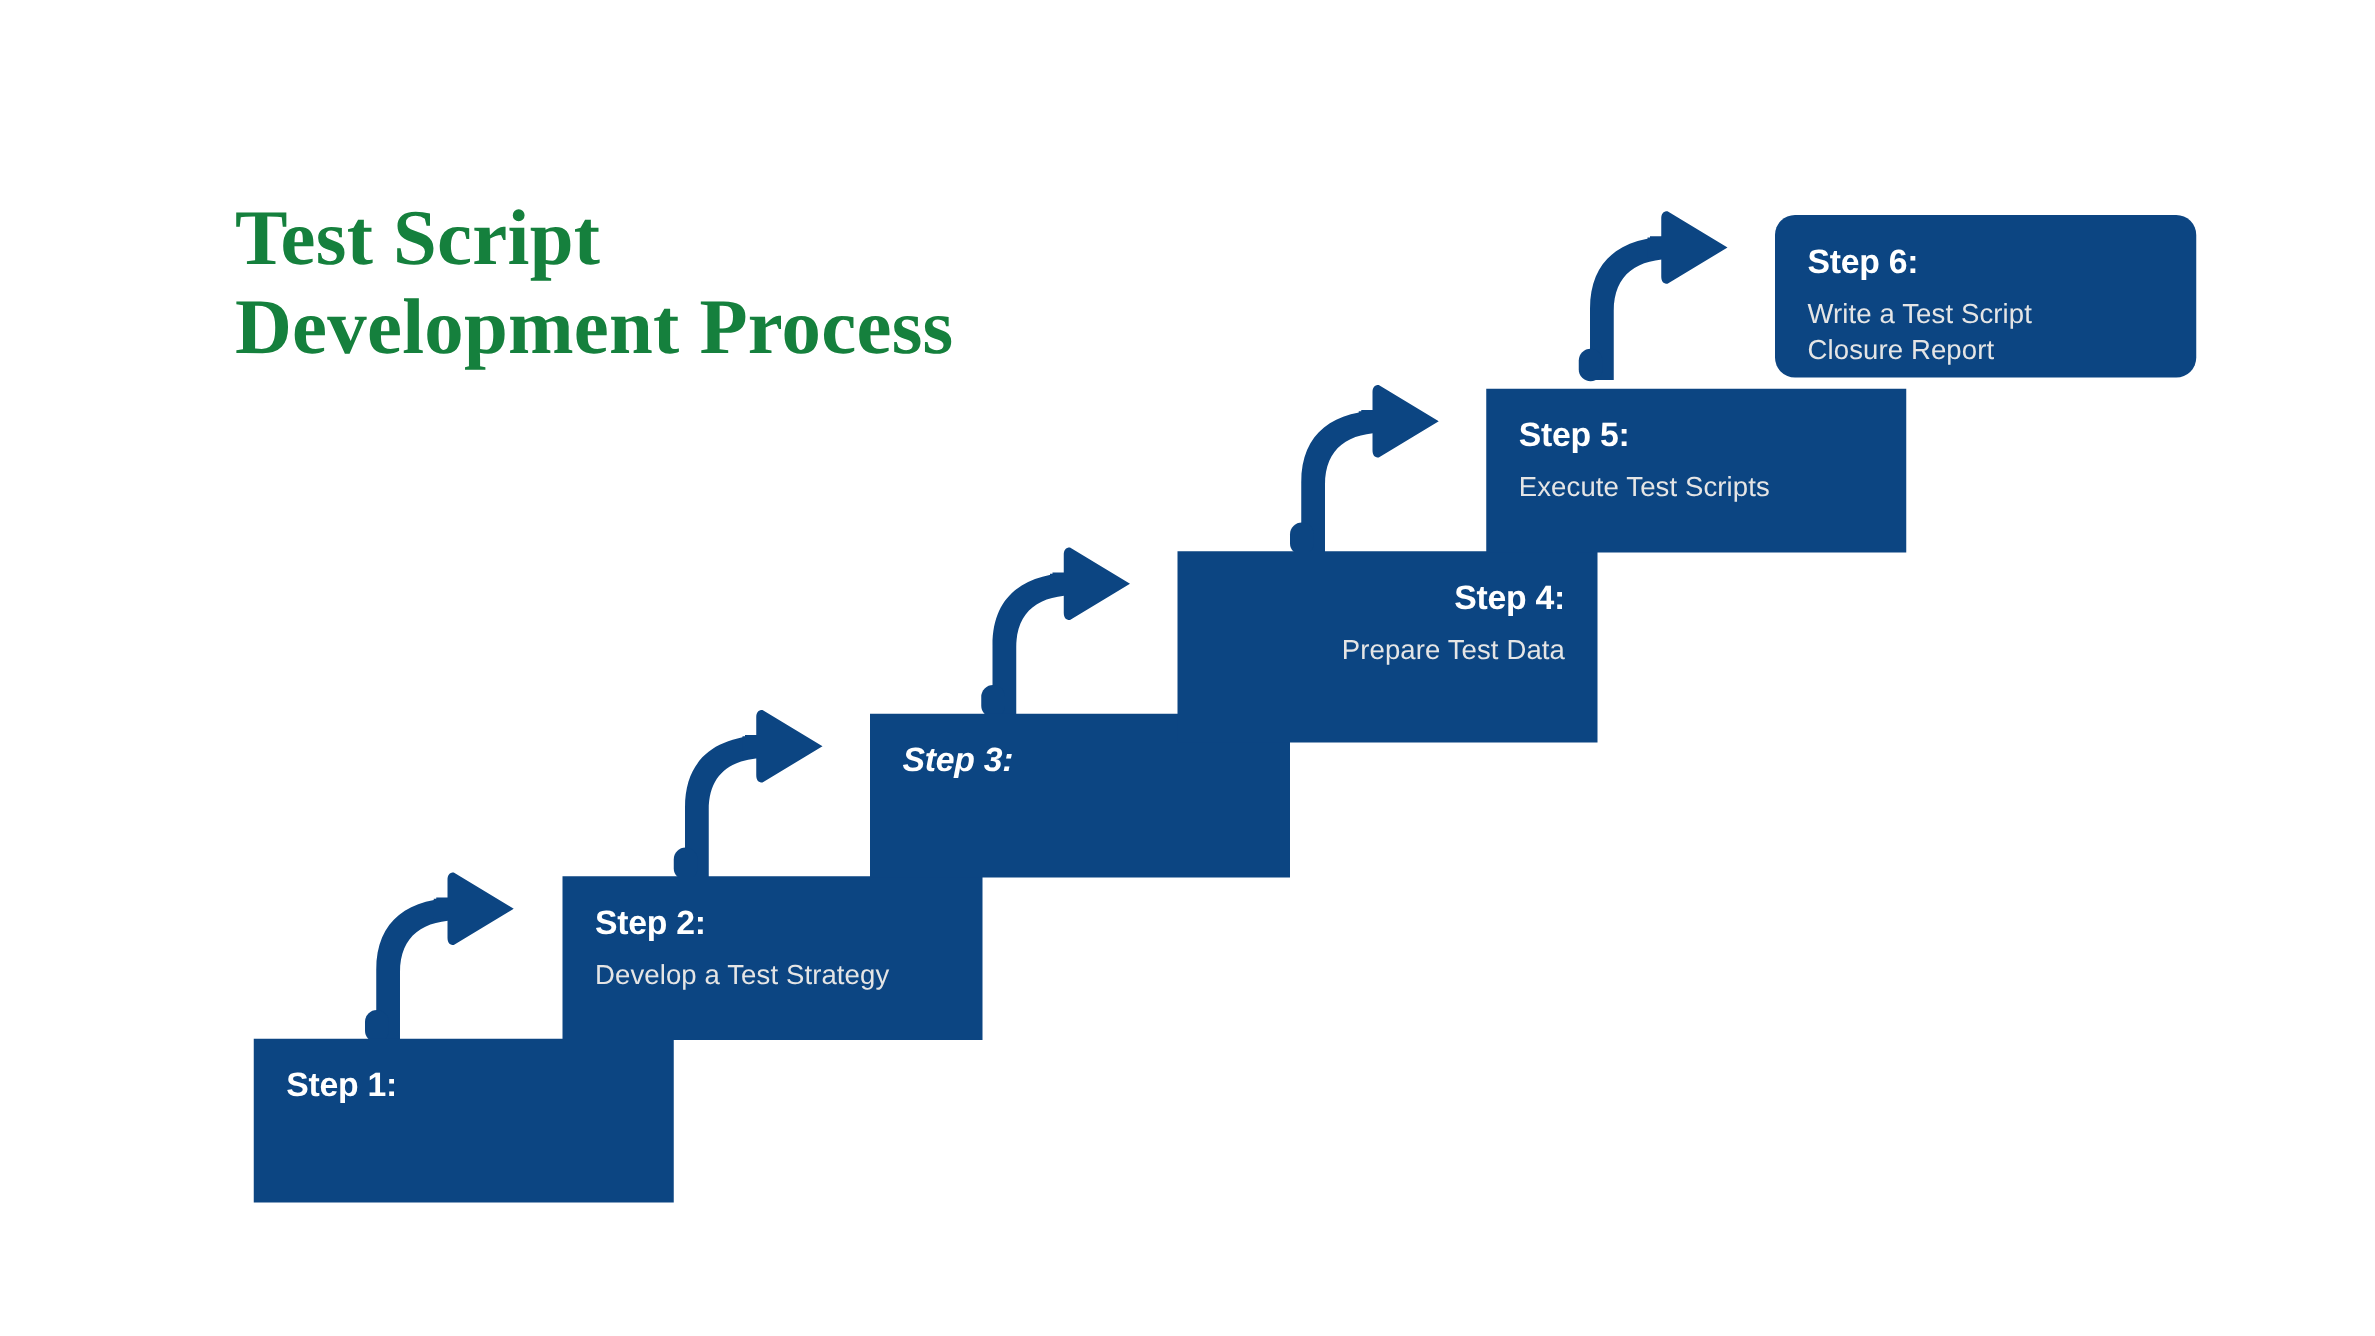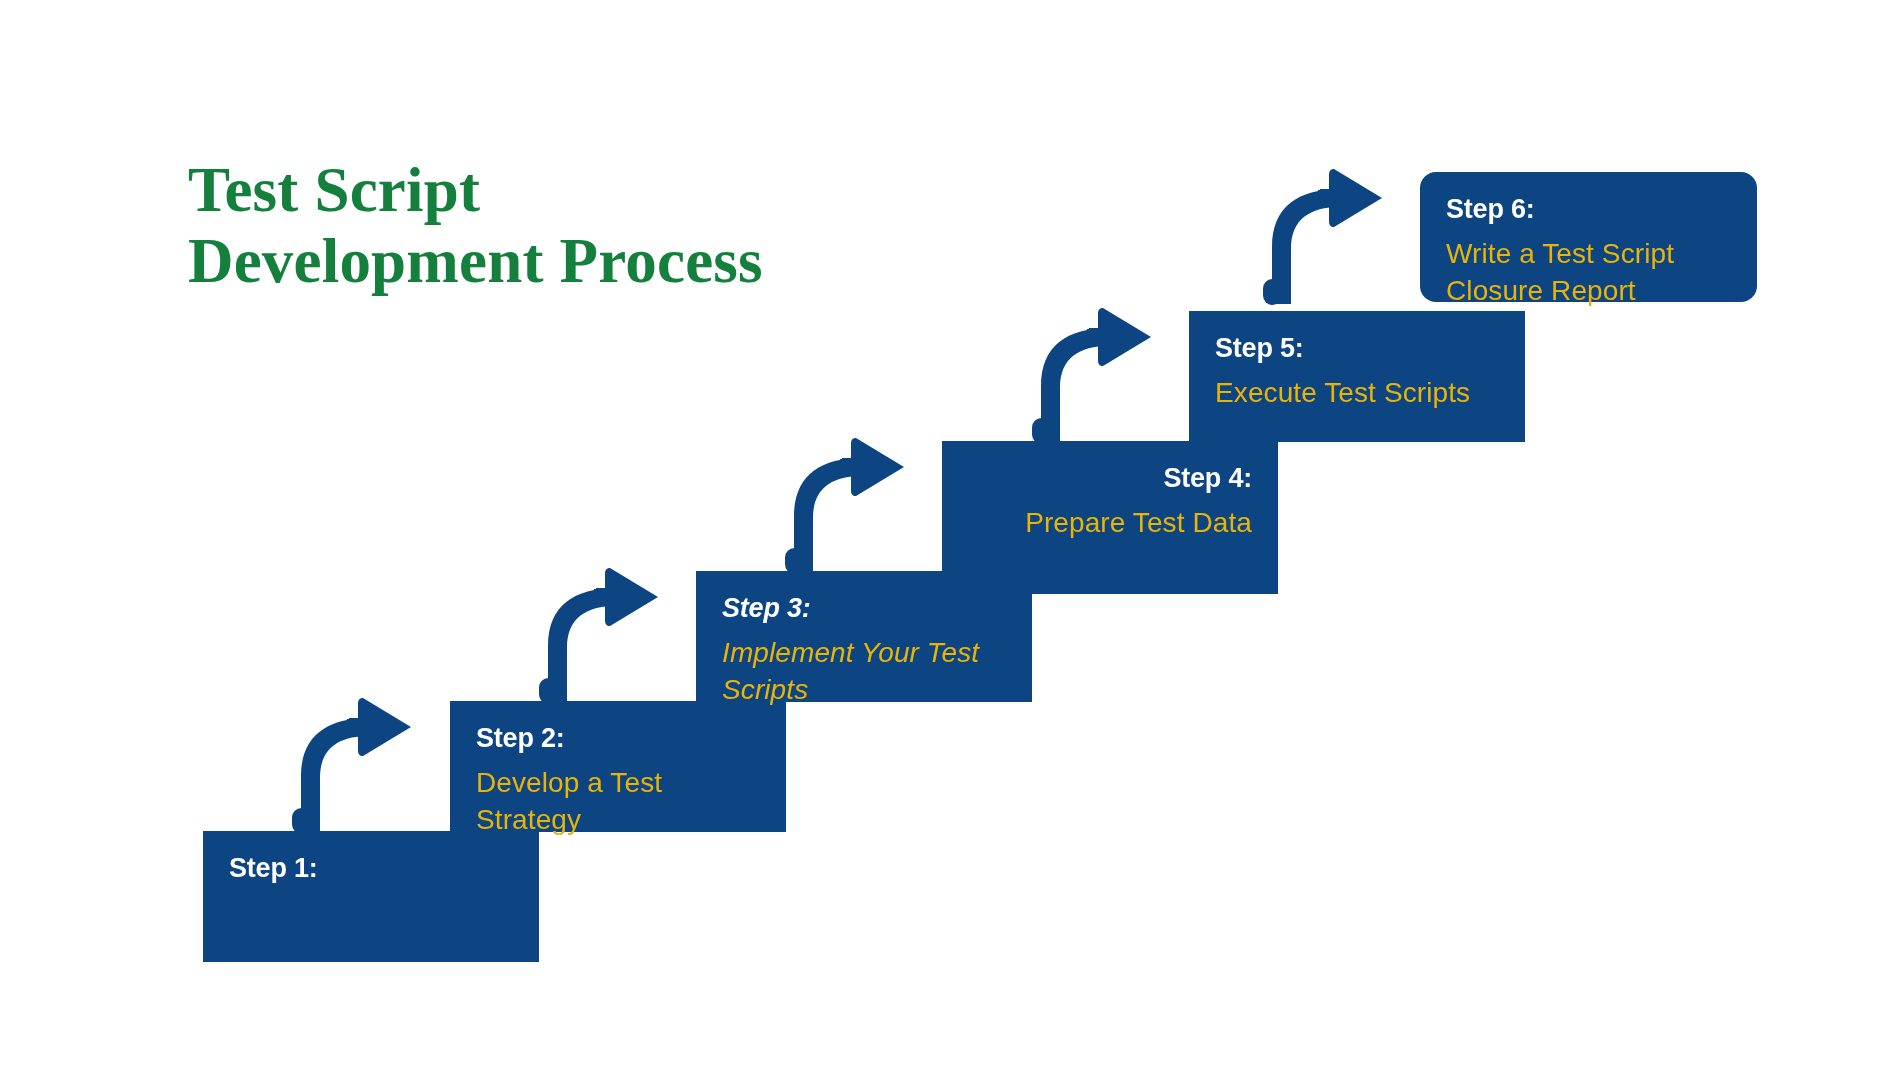--- a/index.html
+++ b/index.html
@@ -45,25 +45,25 @@
     font-weight: bold;
     font-size: 27px;
     line-height: 1.18;
     letter-spacing: -0.2px;
     margin: 0 0 10px 0;
     color: #ffffff;
   }
   .step-desc {
     font-family: "Liberation Sans", sans-serif;
     font-weight: normal;
-    font-size: 28px;
+    font-size: 22px;
     line-height: 1.32;
     letter-spacing: 0.1px;
     margin: 0;
-    color: #eab308;
+    color: #e5e5e5;
     white-space: pre-line;
   }
 
   
   .arrow {
     position: absolute;
     z-index: 2;
     pointer-events: none;
   }
 </style>
@@ -111,22 +111,20 @@
   <div id="steps-layer">
       <div class="step-box" style="left: 203px; top: 831px; width: 336px; height: 131px; background: rgb(12, 69, 130);">
         <div class="step-title">Step 1:</div>
       </div>
       <div class="step-box" style="left: 450px; top: 701px; width: 336px; height: 131px; background: rgb(12, 69, 130);">
         <div class="step-title">Step 2:</div>
         <div class="step-desc">Develop a Test Strategy</div>
       </div>
       <div class="step-box" style="left: 696px; top: 571px; width: 336px; height: 131px; background: rgb(12, 69, 130); font-style: italic;">
         <div class="step-title">Step 3:</div>
-        <div class="step-desc">Implement Your Test
-Scripts</div>
       </div>
       <div class="step-box" style="left: 942px; top: 441px; width: 336px; height: 153px; background: rgb(12, 69, 130); text-align: right;">
         <div class="step-title">Step 4:</div>
         <div class="step-desc">Prepare Test Data</div>
       </div>
       <div class="step-box" style="left: 1189px; top: 311px; width: 336px; height: 131px; background: rgb(12, 69, 130);">
         <div class="step-title">Step 5:</div>
         <div class="step-desc">Execute Test Scripts</div>
       </div>
       <div class="step-box" style="left: 1420px; top: 172px; width: 337px; height: 130px; background: rgb(12, 69, 130); border-radius: 16px;">

